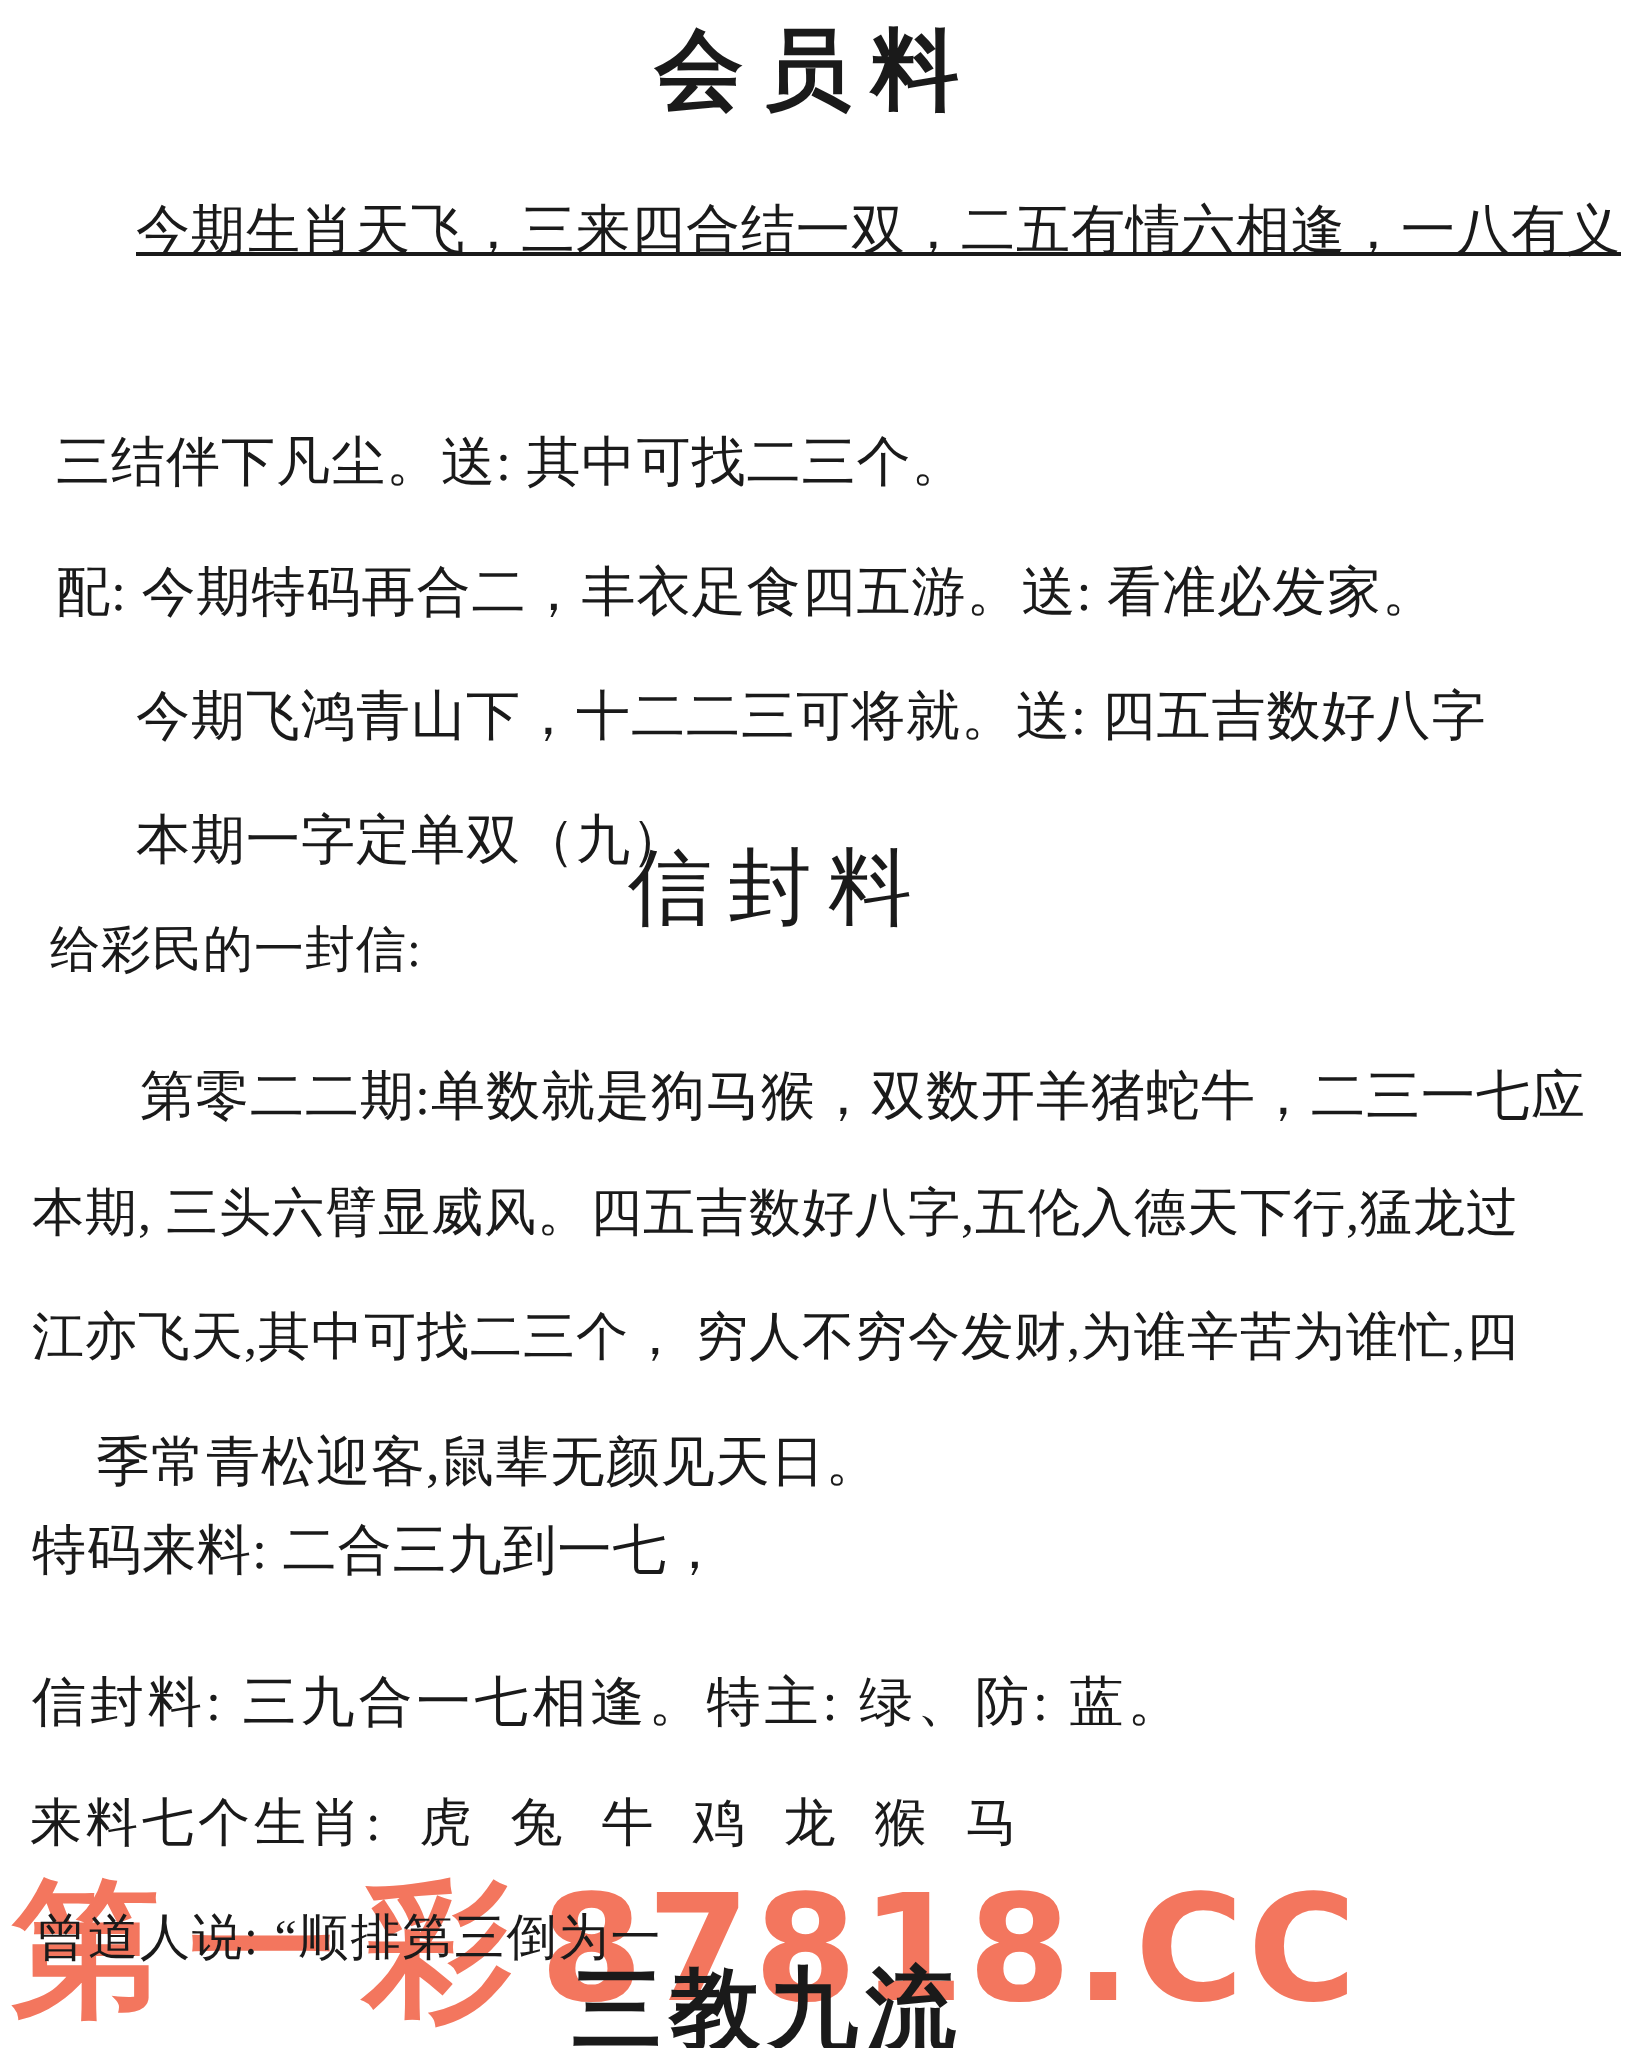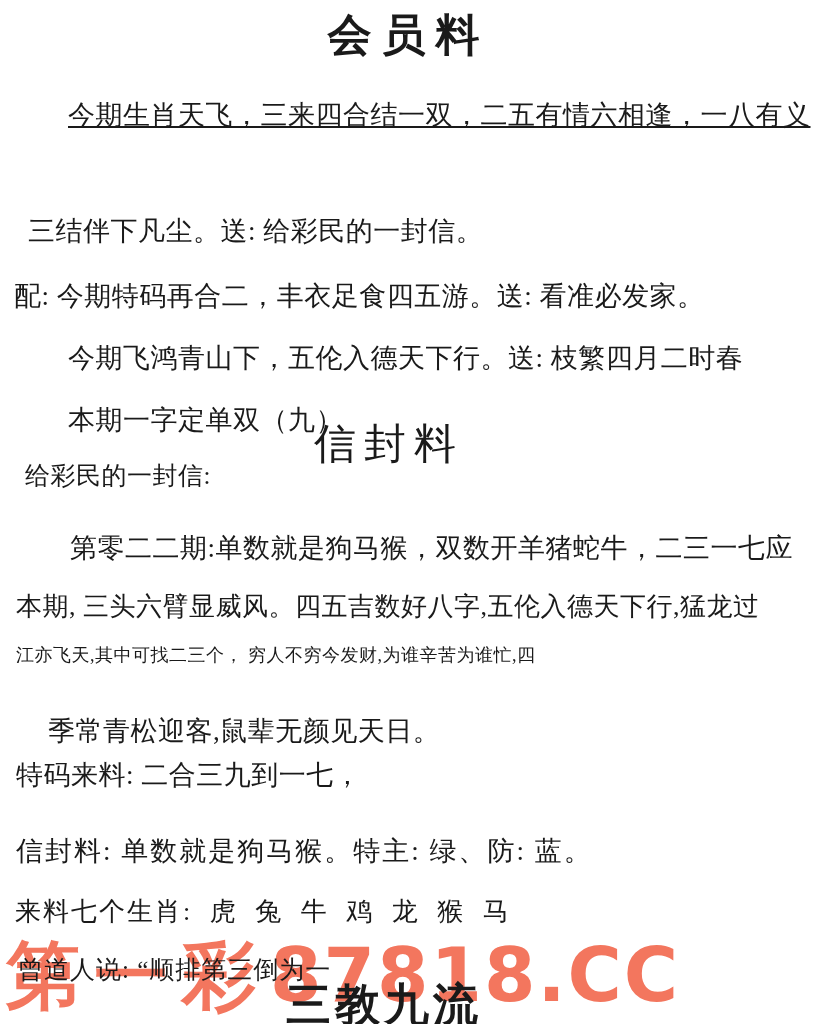--- a/index.html
+++ b/index.html
@@ -14,27 +14,27 @@
     position:absolute; top:6px; left:0; width:100%; text-align:center;
     font-size:44px; font-weight:700; letter-spacing:10px; margin:0; z-index:2;
   }
   .title-envelope {
     position:absolute; top:416px; left:314px;
     font-size:42px; font-weight:400; letter-spacing:8px; margin:0; z-index:2; white-space:nowrap;
   }
   .m1 { top:72px;  left:68px;text-decoration:underline; }
   .m2 { top:130px; left:16px; font-size:26px; }
   .m3 { top:188px; left:28px; }
-  .pei { top:253px; left:14px;text-align:center; }
+  .pei { top:253px; left:28px;text-align:center; }
   .feihong { top:315px; left:68px; }
   .ding { top:377px; left:68px; }
   .intro { top:436px; left:25px; font-size:25px; }
   .e1 { top:505px; left:70px; }
   .e2 { top:565px; left:16px; font-size:26px; }
-  .e3 { top:627px; left:16px; font-size:18px; }
+  .e3 { top:627px; left:16px; font-size:26px; }
   .e4 { top:688px; left:16px;margin-left:32px; }
   .tema { top:732px; left:16px; }
   .xinfeng { top:808px; left:16px; letter-spacing:2px; }
   .zodiac { top:870px; left:15px; font-size:26px; word-spacing:9px; letter-spacing:2px; }
   .zeng { top:930px; left:18px; font-size:25px; letter-spacing:1px; }
   .watermark {
     position:absolute; top:938px; left:6px; z-index:1;
     color:var(--watermark,#f3765e);
     font-family:"DejaVu Sans","Liberation Sans",sans-serif;
     font-weight:800; font-size:74px; line-height:1; white-space:nowrap;
@@ -47,36 +47,36 @@
   }
 </style>
 </head>
 <body>
 
 <div class="page">
 
   <h1 class="title-main">会员料</h1>
 
   <p class="line m1">今期生肖天飞，三来四合结一双，二五有情六相逢，一八有义</p>
-  <p class="line m3">三结伴下凡尘。送: 给彩民的一封信。</p>
+  <p class="line m3">三结伴下凡尘。送: 其中可找二三个。</p>
 
   <p class="line pei">配: 今期特码再合二，丰衣足食四五游。送: 看准必发家。</p>
-  <p class="line feihong">今期飞鸿青山下，五伦入德天下行。送: 枝繁四月二时春</p>
+  <p class="line feihong">今期飞鸿青山下，十二二三可将就。送: 四五吉数好八字</p>
   <p class="line ding">本期一字定单双（九）</p>
 
   <p class="line intro">给彩民的一封信:</p>
   <h2 class="title-envelope">信封料</h2>
 
   <p class="line e1">第零二二期:单数就是狗马猴，双数开羊猪蛇牛，二三一七应</p>
   <p class="line e2">本期, 三头六臂显威风。四五吉数好八字,五伦入德天下行,猛龙过</p>
   <p class="line e3">江亦飞天,其中可找二三个， 穷人不穷今发财,为谁辛苦为谁忙,四</p>
   <p class="line e4">季常青松迎客,鼠辈无颜见天日。</p>
 
   <p class="line tema">特码来料: 二合三九到一七，</p>
-  <p class="line xinfeng">信封料: 单数就是狗马猴。特主: 绿、防: 蓝。</p>
+  <p class="line xinfeng">信封料: 三九合一七相逢。特主: 绿、防: 蓝。</p>
   <p class="line zodiac">来料七个生肖: 虎 兔 牛 鸡 龙 猴 马</p>
   <p class="line zeng">曾道人说: “顺排第三倒为一</p>
 
   <div class="watermark">
     <span class="brand">第一彩</span><span class="site">87818.CC</span>
   </div>
 
   <h2 class="footer-title">三教九流</h2>
 
 </div>

